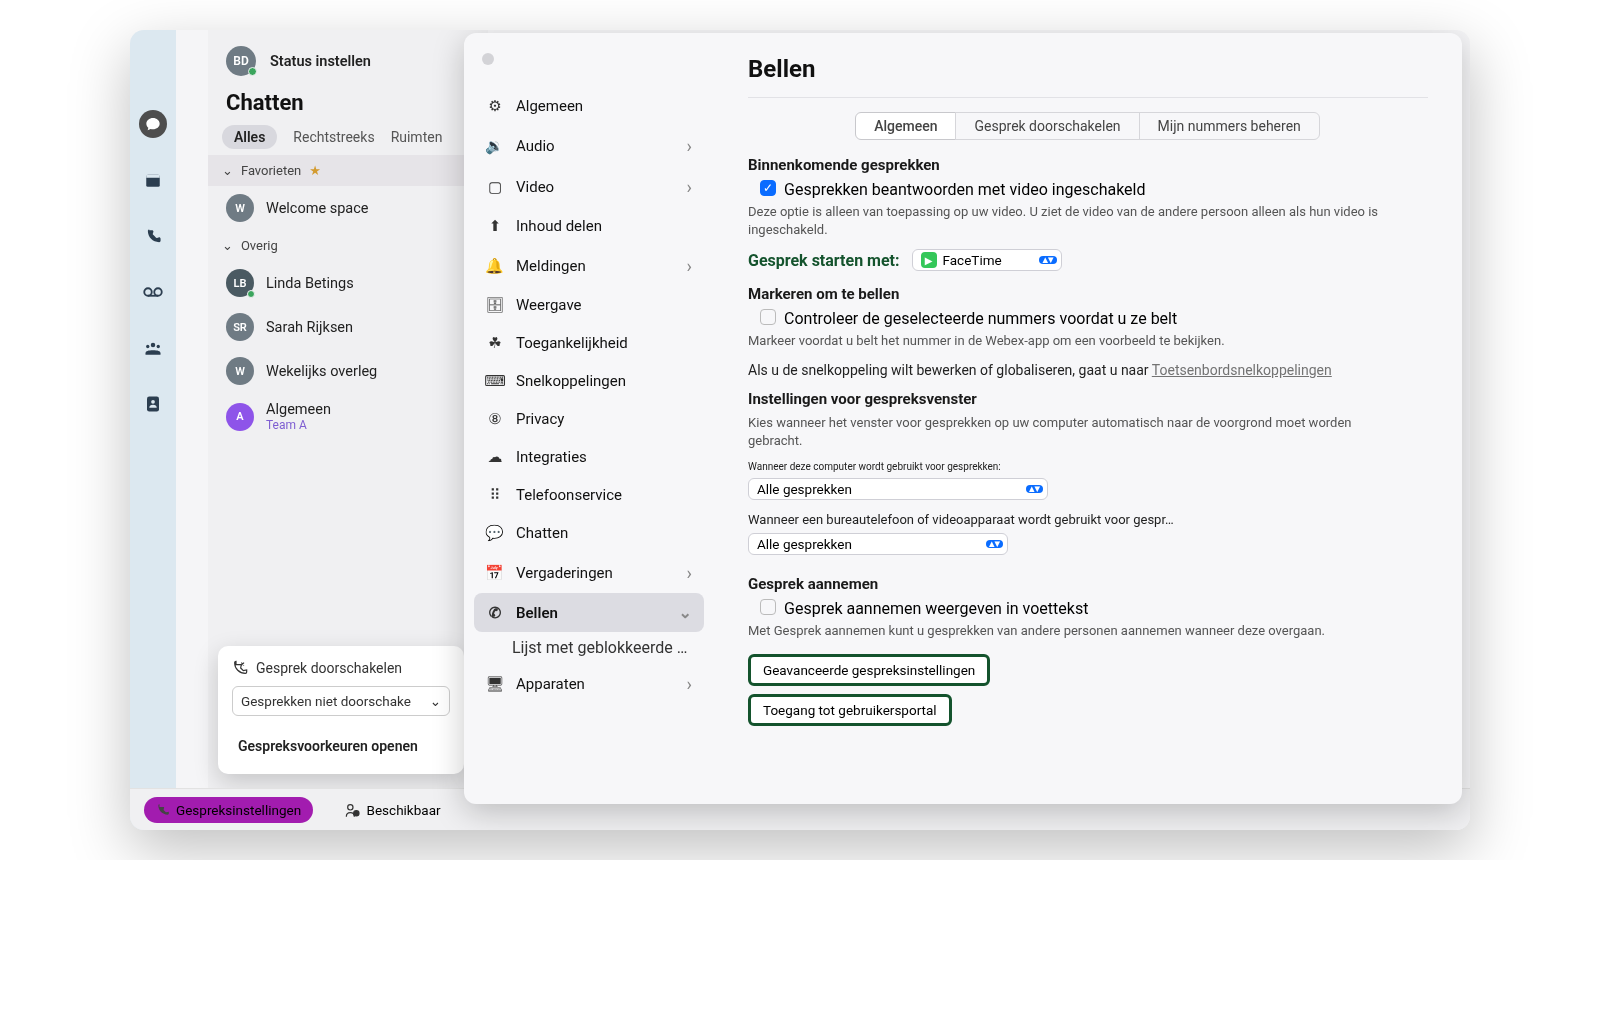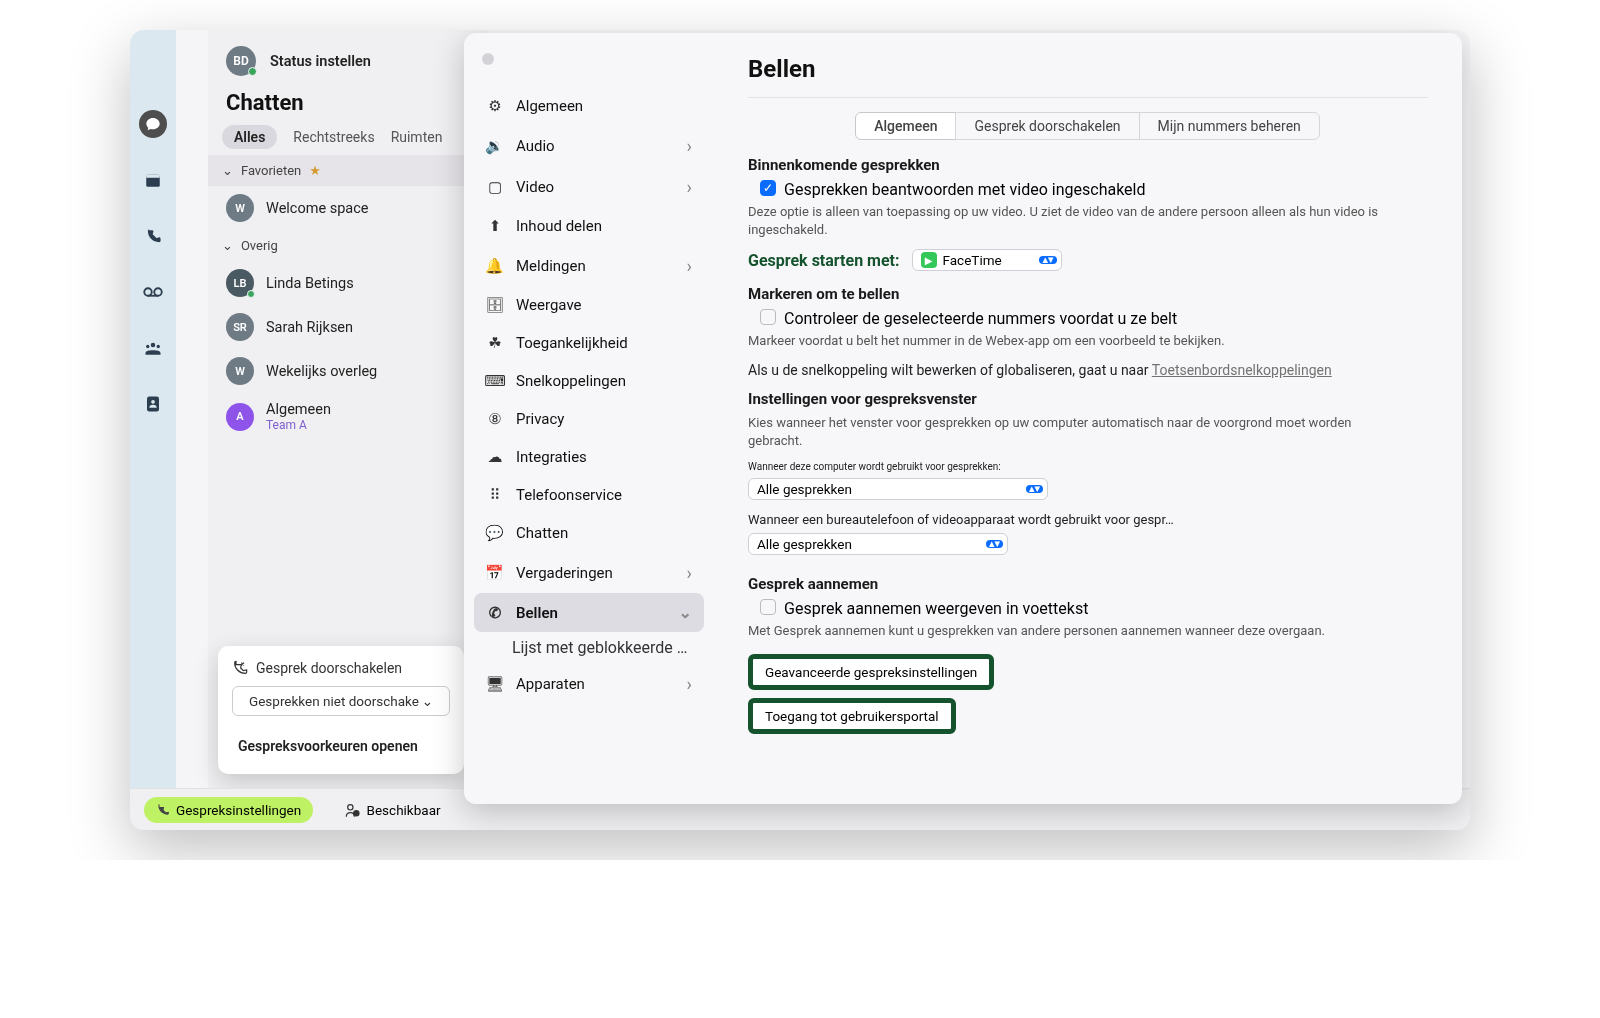--- a/index.html
+++ b/index.html
@@ -94,40 +94,40 @@
 .forward-pop {
   position:absolute; left:10px; bottom:56px;
   width:246px;
   background:#fff; border-radius:10px;
   box-shadow:0 8px 24px rgba(0,0,0,0.18);
   padding:14px; font-size:14px;
 }
 .forward-pop .row1{display:flex;align-items:center;gap:8px;color:#333;margin-bottom:10px;}
 .fake-select{
   border:1px solid #ccc;border-radius:6px;
-  padding:6px 16px;font-size:13.5px;
+  padding:6px 8px;font-size:13.5px;
   display:flex;justify-content:space-between;align-items:center;
   color:#333;overflow:hidden;white-space:nowrap;
 }
 .forward-pop .open-prefs{
   margin-top:16px; font-weight:600; color:#222;
   padding:6px; border-radius:6px;
 }
 
 .footer {
   position:absolute; bottom:0; left:0; right:0;
   height:42px;
   background:#f0f0f2;
   border-top:1px solid #e2e2e2;
   display:flex; align-items:center; gap:16px;
   padding:0 14px; font-size:13.5px;
 }
 .footer-pill{
   display:flex;align-items:center;gap:6px;
-  background:#bef264;border-radius:14px;padding:5px 12px;
+  background:#a21caf;border-radius:14px;padding:5px 12px;
 }
 
 .settings {
   position:absolute;
   top:3px;left:334px;
   right:8px; bottom:26px;
   background:#f7f7f9;
   border-radius:12px;
   box-shadow:0 8px 32px rgba(0,0,0,0.22);
   display:flex;
@@ -187,21 +187,21 @@
   display:inline-flex;align-items:center;gap:6px;
   background:#fff;border:1px solid #cfcfd6;border-radius:6px;
   padding:2px 4px 2px 8px;font-size:13.5px;min-width:150px;
 }
 .mac-select .arrw{
   background:#0a6cff;border-radius:4px;padding:1px 3px;color:#fff;font-size:11px;
   display:flex;flex-direction:column;line-height:6px;margin-left:auto;
 }
 .link{color:#737373;text-decoration:underline;}
 .btn{
-  display:inline-block;background:#fff;border:5px solid #14532d;border-radius:6px;
+  display:inline-block;background:#fff;border:3px solid #14532d;border-radius:6px;
   padding:5px 12px;font-size:13.5px;margin:4px 0;
 }
 .ft-icon{width:16px;height:16px;border-radius:4px;background:#34c759;display:inline-flex;align-items:center;justify-content:center;color:#fff;font-size:10px;}
 </style>
 </head>
 <body>
 
 <div class="app-window">
 
   <div class="rail">

